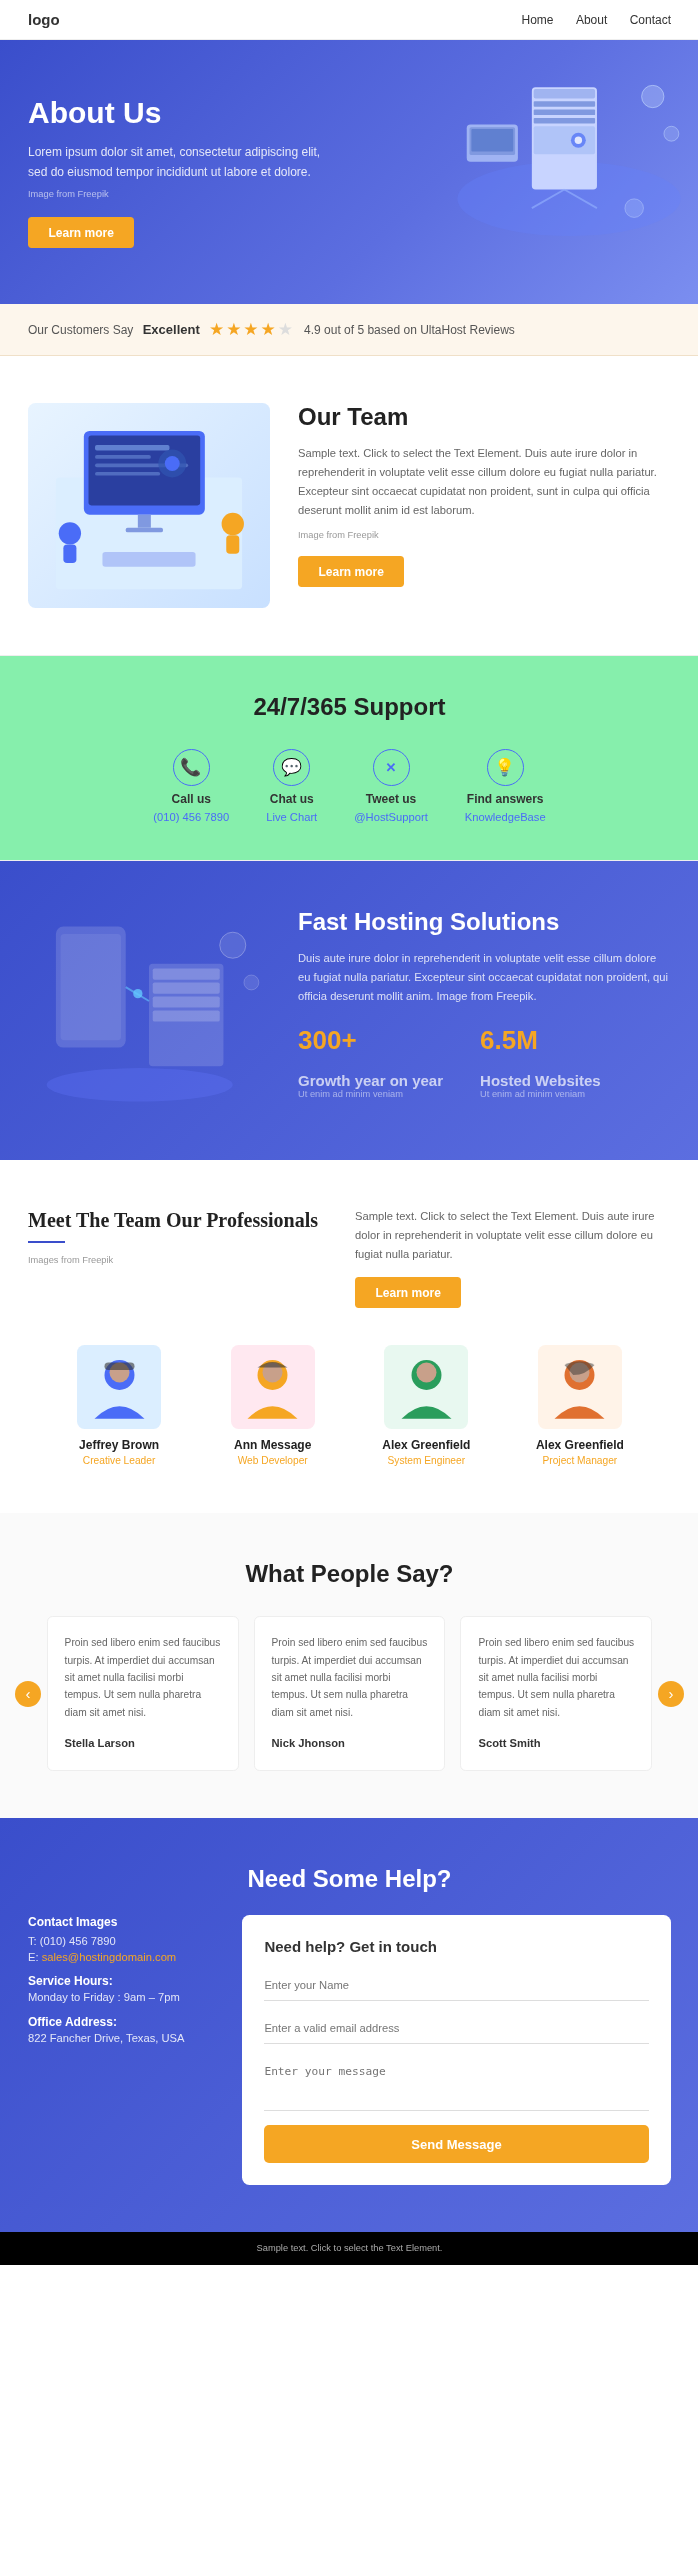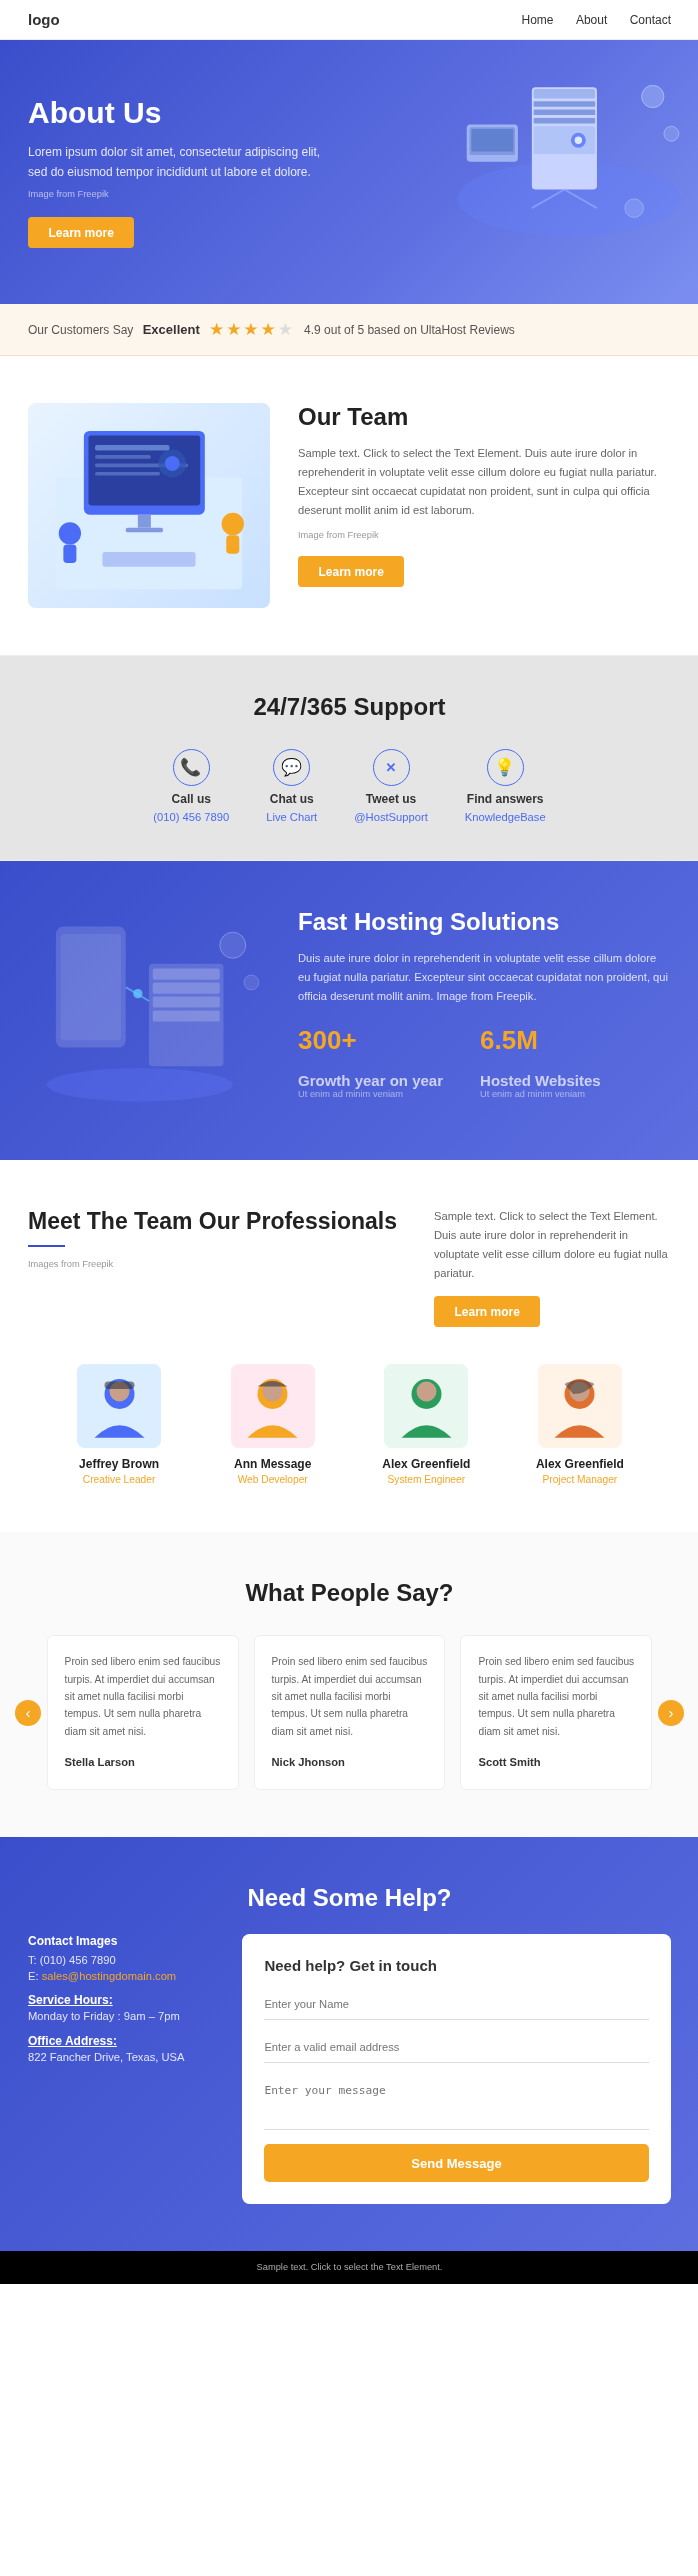--- a/index.html
+++ b/index.html
@@ -51,21 +51,21 @@
       border-radius: 7.5px; position: relative; overflow: hidden;
       display: flex; align-items: center; justify-content: center;
     }
     .team-content { flex: 1; }
     .team-content h2 { font-size: 24px; font-weight: bold; color: #222; margin-bottom: 13px; }
     .team-content p { font-size: 11.2px; color: #666; line-height: 1.7; margin-bottom: 7.5px; }
     .team-content .image-credit { font-size: 9.3px; color: #999; margin-bottom: 13px; }
 
     
     .support {
-      padding: 37px 28px; background: #e5e5e5; text-align: center;
+      padding: 37px 28px; background: #86efac; text-align: center;
       border-top: 0.9px solid #eee; border-bottom: 0.9px solid #eee;
     }
     .support h2 { font-size: 24px; font-weight: bold; color: #222; margin-bottom: 28px; }
     .support-grid { display: flex; justify-content: center; gap: 37px; flex-wrap: wrap; }
     .support-item { display: flex; flex-direction: column; align-items: center; gap: 5.6px; }
     .support-item .icon-circle {
       width: 37px; height: 37px; border-radius: 50%;
       border: 1.9px solid #4a6cf7; display: flex; align-items: center; justify-content: center;
       font-size: 17px; color: #4a6cf7;
     }
@@ -87,21 +87,21 @@
     .stats { display: flex; gap: 37px; }
     .stat-item {}
     .stat-num { font-size: 26px; font-weight: bold; color: #f5a623; }
     .stat-label { font-size: 15px; color: rgba(255,255,255,0.7); font-weight: bold; margin-top: 16px; }
     .stat-sub { font-size: 9.3px; color: rgba(255,255,255,0.5); }
 
     
     .meet-team { padding: 47px 28px; background: #fff; }
     .meet-header { display: flex; gap: 37px; align-items: flex-start; margin-bottom: 37px; }
     .meet-title-block { min-width: 186px; }
-    .meet-title-block h2 { font-size: 23px; font-weight: bold; color: #222; line-height: 1.3; margin-bottom: 5.6px; }
+    .meet-title-block h2 { font-size: 20px; font-weight: bold; color: #222; line-height: 1.3; margin-bottom: 5.6px; font-family: Liberation Serif, serif; }
     .underline-blue { width: 37px; height: 2.8px; background: #3a4ecb; margin: 7.5px 0 11.2px; }
     .meet-title-block .image-credit { font-size: 9.3px; color: #999; }
     .meet-desc { flex: 1; }
     .meet-desc p { font-size: 11.2px; color: #666; line-height: 1.7; margin-bottom: 13px; }
     .team-cards { display: flex; gap: 18.6px; justify-content: center; flex-wrap: wrap; }
     .team-card { text-align: center; width: 135px; }
     .team-avatar {
       width: 84px; height: 84px; border-radius: 7.5px; margin: 0 auto 9.3px;
       display: flex; align-items: center; justify-content: center;
       font-size: 34px; background: #e8f4ff;
@@ -131,21 +131,21 @@
     .help-section {
       background: linear-gradient(135deg, #3a4ecb 0%, #5c6ee0 100%);
       padding: 47px 28px;
     }
     .help-section h2 { font-size: 24px; font-weight: bold; color: #fff; text-align: center; margin-bottom: 22.4px; }
     .help-inner { display: flex; gap: 28px; align-items: flex-start; }
     .contact-info { min-width: 186px; color: #fff; }
     .contact-info h3 { font-size: 12px; font-weight: bold; color: #fff; margin-bottom: 5.6px; }
     .contact-info p { font-size: 11.2px; color: rgba(255,255,255,0.85); margin-bottom: 3.7px; }
     .contact-info a { color: #f5a623; text-decoration: none; font-size: 11.2px; }
-    .contact-info .section-label { font-weight: bold; margin-top: 11.2px; margin-bottom: 3.7px; color: #fff; font-size: 12px; text-decoration: underline; }
+    .contact-info .section-label { font-weight: bold; margin-top: 11.2px; margin-bottom: 3.7px; color: #fff; font-size: 12px; }
     .contact-form {
       flex: 1; background: #fff; border-radius: 7.5px; padding: 22.4px;
     }
     .contact-form h3 { font-size: 15px; font-weight: bold; color: #333; margin-bottom: 15px; }
     .contact-form input, .contact-form textarea {
       width: 100%; border: none; border-bottom: 0.9px solid #ddd; padding: 9.3px 0;
       font-size: 11.2px; color: #999; margin-bottom: 11.2px; outline: none; resize: none;
     }
     .contact-form textarea { min-height: 56px; }
     .btn-send {

